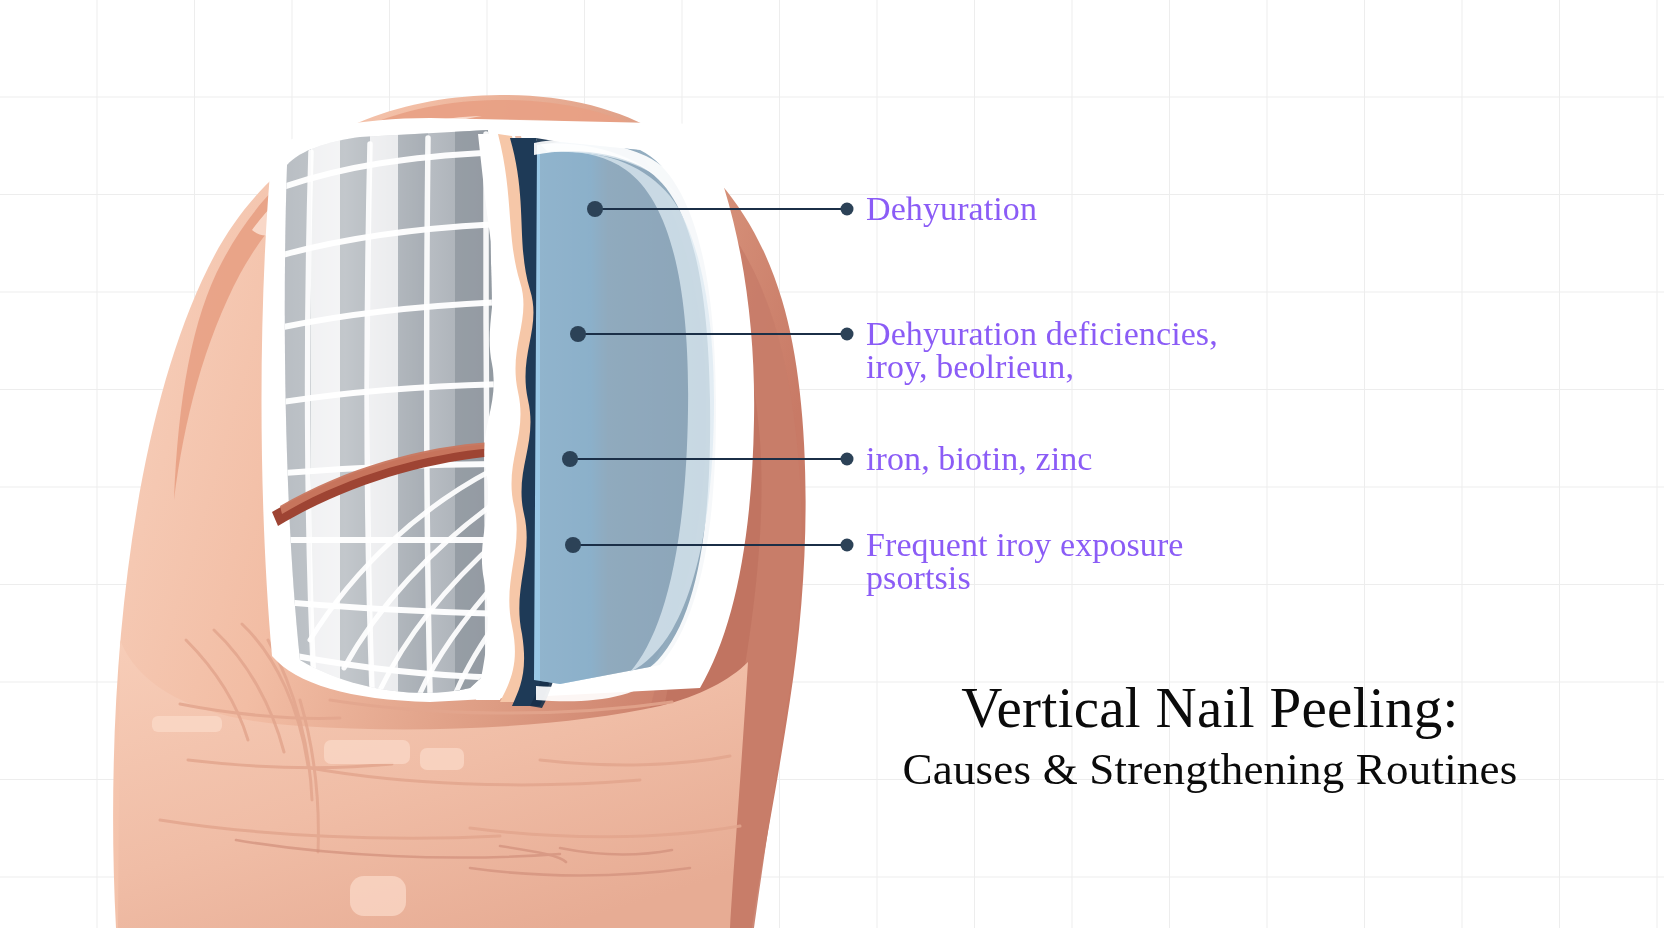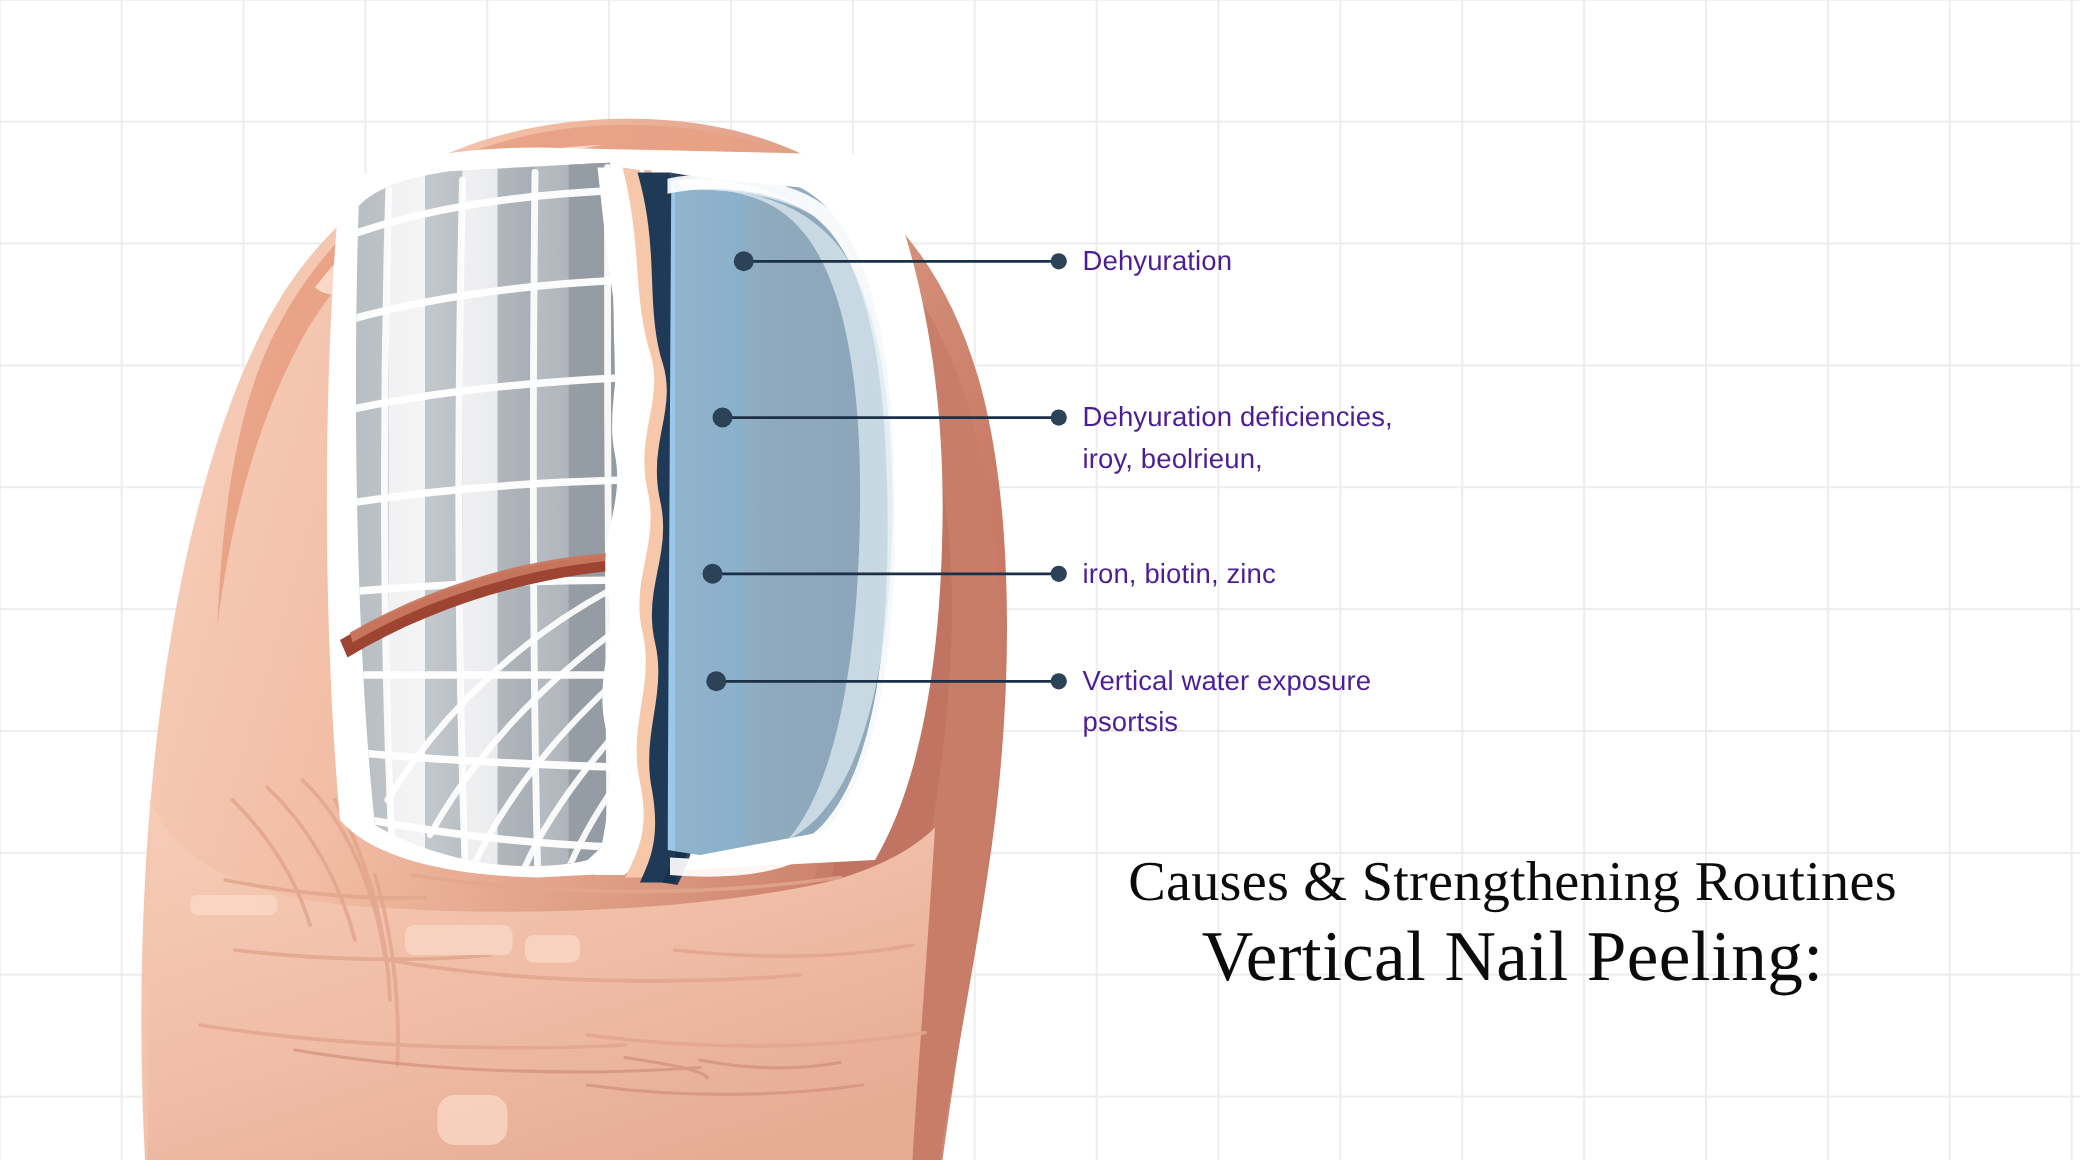--- a/index.html
+++ b/index.html
@@ -17,23 +17,23 @@
       linear-gradient(to right, #ededed 1.4px, transparent 1.4px),
       linear-gradient(to bottom, #ededed 1.4px, transparent 1.4px);
     background-size:97.5px 97.5px;
     background-position:-1px -1px;
   }
   
   #art{position:absolute;left:0;top:0;width:1664px;height:928px;}
   
   .label{
     position:absolute;
-    color:#4c1d95;
-    font-family:Liberation Sans, sans-serif;
-    font-size:22px;
+    color:#8b5cf6;
+    font-family:Liberation Serif, serif;
+    font-size:34px;
     line-height:33px;
     letter-spacing:.1px;
     white-space:pre-line;
   }
   #lbl0{left:866px;top:192px;}
   #lbl1{left:866px;top:317px;}
   #lbl2{left:866px;top:442px;}
   #lbl3{left:866px;top:528px;}
   
   #titleblock{
@@ -262,19 +262,19 @@
     <circle cx="847" cy="334" r="6.5"></circle>
     <circle cx="847" cy="459" r="6.5"></circle>
     <circle cx="847" cy="545" r="6.5"></circle>
   </g>
 </svg>
 
 <div class="label" id="lbl0">Dehyuration</div>
 <div class="label" id="lbl1">Dehyuration deficiencies,
 iroy, beolrieun,</div>
 <div class="label" id="lbl2">iron, biotin, zinc</div>
-<div class="label" id="lbl3">Vertical water exposure
+<div class="label" id="lbl3">Frequent iroy exposure
 psortsis</div>
 
 <div id="titleblock">
+  <div id="title-main">Vertical Nail Peeling:</div>
   <div id="title-sub">Causes &amp; Strengthening Routines</div>
-  <div id="title-main">Vertical Nail Peeling:</div>
 </div>
 
 </body></html>

